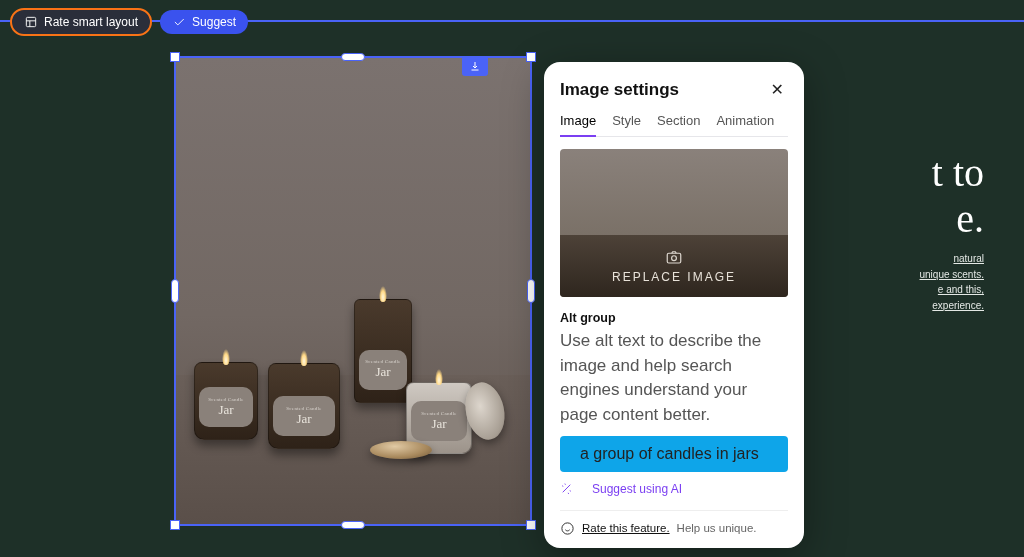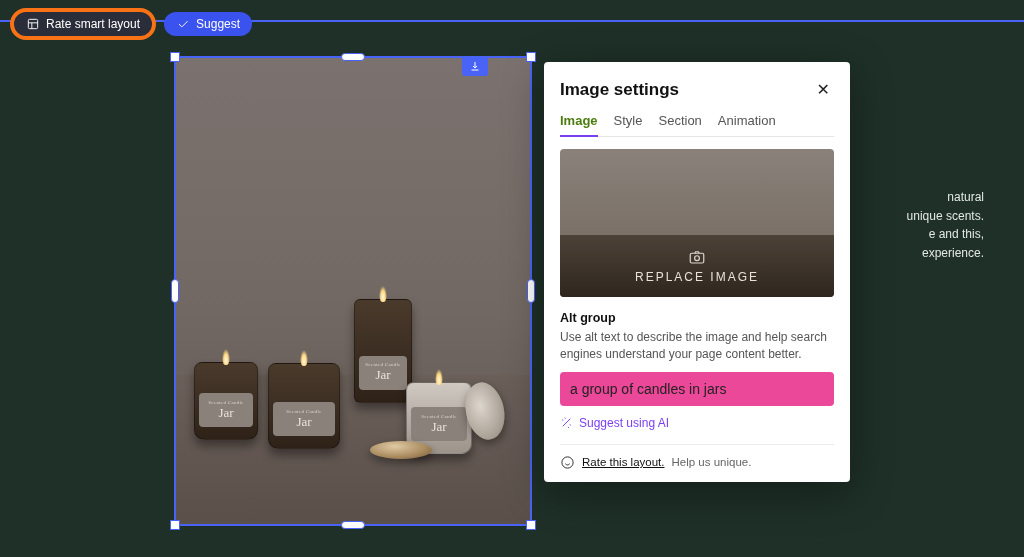--- a/index.html
+++ b/index.html
@@ -14,21 +14,21 @@
   .top-bar {
     position: absolute; top: 8px; left: 10px;
     display: flex; gap: 8px; align-items: center; z-index: 30;
   }
   .pill {
     display: flex; align-items: center; gap: 6px;
     padding: 5px 12px; border-radius: 16px;
     font-size: 12px; font-weight: 500; color: #fff;
     cursor: pointer;
   }
-  .pill-dark { background: #2a2e3a; border: 4px solid #f97316; }
+  .pill-dark { background: #2a2e3a; border: 2px solid #f97316; }
   .pill-blue { background: #3a52ee; }
   .icon-sm { width: 14px; height: 14px; display:inline-flex; align-items:center; justify-content:center; }
   .icon-sm svg { width:14px; height:14px; stroke:#fff; fill:none; stroke-width:1.6; }
 
   
   .section-line {
     position:absolute; top: 20px; left:0; right:0; height:2px;
     border-top: 2px solid #4a63f7; z-index:5;
   }
 
@@ -59,64 +59,64 @@
 
   
   .candle-img {
     position:absolute; inset:0;
     background: linear-gradient(180deg, #7b726f 0%, #726863 55%, #5e534d 100%);
     overflow:hidden;
   }
   .table-surface { position:absolute; bottom:0; left:0; right:0; height:32%; background:linear-gradient(180deg,#6a5f59 0%, #5a4f49 100%); }
   .candle { position:absolute; bottom:20%; }
   .jar { width:72px; height:86px; border-radius:8px 8px 10px 10px; background:linear-gradient(180deg,#4a3a2c 0%, #2e2218 100%); border:1px solid rgba(0,0,0,.3); position:relative; box-shadow:0 6px 10px rgba(0,0,0,.4);}
-  .jar-label { position:absolute; bottom:12px; left:4px; right:4px; height:34px; background:#8a817a; border-radius:4px; display:flex; flex-direction:column; align-items:center; justify-content:center; }
+  .jar-label { position:absolute; bottom:12px; left:4px; right:4px; height:40px; background:#8a817a; border-radius:10px; display:flex; flex-direction:column; align-items:center; justify-content:center; }
   .jar-label .s { font-size:5px; color:#d9d4ce; font-family:serif; letter-spacing:.3px; }
   .jar-label .b { font-size:13px; color:#e8e3db; font-family:serif; font-weight:300; }
   .flame { position:absolute; top:-14px; left:50%; transform:translateX(-50%); width:8px; height:16px; background:radial-gradient(ellipse at 50% 70%, #fff7df 0%, #ffd885 40%, rgba(255,180,60,0) 72%); border-radius:50% 50% 50% 50% / 60% 60% 40% 40%; filter:blur(.3px);}
   .c1 { left:18px; bottom:18%; } .c1 .jar{ width:64px; height:78px; }
   .c2 { left:92px; bottom:16%; }
   .c3 { left:178px; bottom:26%; } .c3 .jar{ width:58px; height:104px; border-radius:6px; }
   .c4 { left:230px; bottom:15%; } .c4 .jar{ width:66px; height:72px; background:linear-gradient(180deg,#cfc9c2 0%, #9c938a 100%); }
   .lid { position:absolute; bottom:14%; left:194px; width:62px; height:18px; border-radius:50%; background:radial-gradient(ellipse at 40% 30%, #e0c9a4 0%, #a8895d 60%, #6e5637 100%); box-shadow:0 4px 8px rgba(0,0,0,.4);}
   .lid2 { position:absolute; bottom:18%; right:26px; width:38px; height:58px; border-radius:50%/50%; background:radial-gradient(ellipse at 40% 40%, #ddd6cd 0%, #a79e93 70%, #6f665c 100%); transform:rotate(-12deg); box-shadow:0 4px 8px rgba(0,0,0,.4);}
 
   
   .hero-text {
     position:absolute; top:150px; right:40px; width:360px; text-align:right; z-index:2; color:#fff;
   }
   .hero-text h1 { font-family: Georgia, "Times New Roman", serif; font-size:40px; font-weight:400; line-height:1.15; }
-  .hero-text p { margin-top:38px; font-size:12px; line-height:1.55; color:#e4e8e5; }
+  .hero-text p { margin-top:9px; font-size:10px; line-height:1.55; color:#e4e8e5;text-decoration:underline; }
 
   
   .panel {
-    position:absolute; top:62px; left:544px; width:306px;
-    background:#fff; border-radius:4px; box-shadow:0 10px 40px rgba(0,0,0,.35);
+    position:absolute; top:62px; left:544px; width:260px;
+    background:#fff; border-radius:16px; box-shadow:0 10px 40px rgba(0,0,0,.35);
     z-index:20; padding:16px 16px 12px;
   }
   .panel-header { display:flex; align-items:center; justify-content:space-between; margin-bottom:12px;}
   .panel-title { font-size:17px; font-weight:700; color:#111; }
   .close-x { cursor:pointer; font-size:16px; color:#222; padding:2px 4px; }
 
   .tabs { display:flex; gap:16px; border-bottom:1px solid #e6e6ea; margin-bottom:12px; }
   .tab { font-size:13px; color:#555; padding:0 0 8px; cursor:pointer; position:relative; }
-  .tab.active { color:#4d7c0f; font-weight:700; }
+  .tab.active { color:#000000; font-weight:400; }
   .tab.active::after { content:""; position:absolute; left:0; right:0; bottom:-1px; height:2px; background:#7b3ff2; }
 
   .preview-box { width:100%; height:148px; border-radius:4px; overflow:hidden; position:relative; background:linear-gradient(180deg,#8a817b 0%, #6f6559 100%); margin-bottom:14px; }
   .preview-bottom { position:absolute; bottom:0; left:0; right:0; height:62px; background:linear-gradient(180deg,#4d4238 0%, #2e261e 100%); display:flex; flex-direction:column; align-items:center; justify-content:center; gap:4px; }
   .preview-bottom svg { width:18px; height:18px; fill:none; stroke:#ddd7cf; stroke-width:1.6; }
   .replace-label { font-size:12px; letter-spacing:2px; color:#e8e2d9; }
   .preview-candles { position:absolute; bottom:8px; left:10px; right:10px; height:46px; display:flex; gap:4px; align-items:flex-end; filter:blur(1px); opacity:.55; }
   .preview-candles span { flex:1; background:#3a2f24; border-radius:3px 3px 4px 4px; height:70%; }
 
   .field-label { font-size:12.5px; font-weight:700; color:#111; margin-bottom:4px; }
-  .field-help { font-size:12px; color:#555; line-height:1.45; margin-bottom:8px; }
-  .alt-input { width:100%; background:#ec4899; border:none; border-radius:4px; padding:9px 10px; font-size:14px; color:#222; outline:none; }
-  .suggest-row { display:flex; align-items:center; gap:6px; margin-top:10px; cursor:pointer; }
+  .field-help { font-size:17px; color:#555; line-height:1.45; margin-bottom:8px; }
+  .alt-input { width:100%; background:#0ea5e9; border:none; border-radius:4px; padding:9px 20px; font-size:16px; color:#222; outline:none; }
+  .suggest-row { display:flex; align-items:center; gap:19px; margin-top:10px; cursor:pointer; }
   .suggest-row svg { width:13px; height:13px; stroke:#7b3ff2; fill:none; stroke-width:1.8; }
   .suggest-row span { font-size:12px; color:#7b3ff2; }
 
   .rate-row { display:flex; align-items:center; gap:7px; margin-top:14px; padding-top:10px; border-top:1px solid #eee; }
   .rate-row svg { width:15px; height:15px; stroke:#333; fill:none; stroke-width:1.6; }
   .rate-row .link { font-size:11.5px; color:#111; text-decoration:underline; cursor:pointer; }
   .rate-row .muted { font-size:11.5px; color:#666; }
 </style>
 </head>
 <body>
@@ -137,20 +137,24 @@
     <span class="icon-sm">
       <svg viewBox="0 0 24 24">
           <path d="M5 12l5 5L20 7"></path>
         </svg>
     </span>
     <span>Suggest</span>
   </div>
 </div>
 
 <div class="hero-text">
+  <h1>
+    <span>t to</span><br>
+    <span>e.</span>
+  </h1>
   <p>
     <span>natural</span><br>
     <span>unique scents.</span><br>
     <span>e and this,</span><br>
     <span>experience.</span>
   </p>
 </div>
 
 <div class="selection">
   <div class="candle-img">
@@ -249,16 +253,16 @@
         <path d="M5 19L19 5m-9 0l-1-2m-3 5l-2-1m14 9l2 1m-5 3l1 2"></path>
       </svg>
     <span>Suggest using AI</span>
   </div>
 
   <div class="rate-row">
     <svg viewBox="0 0 24 24">
         <circle cx="12" cy="12" r="9"></circle>
         <path d="M8.5 14c1 1.2 2.2 1.8 3.5 1.8s2.5-.6 3.5-1.8M9 10h.01M15 10h.01"></path>
       </svg>
-    <span class="link">Rate this layout.</span>
+    <span class="link">Rate this feature.</span>
     <span class="muted">Help us unique.</span>
   </div>
 </div>
 
 </body></html>

